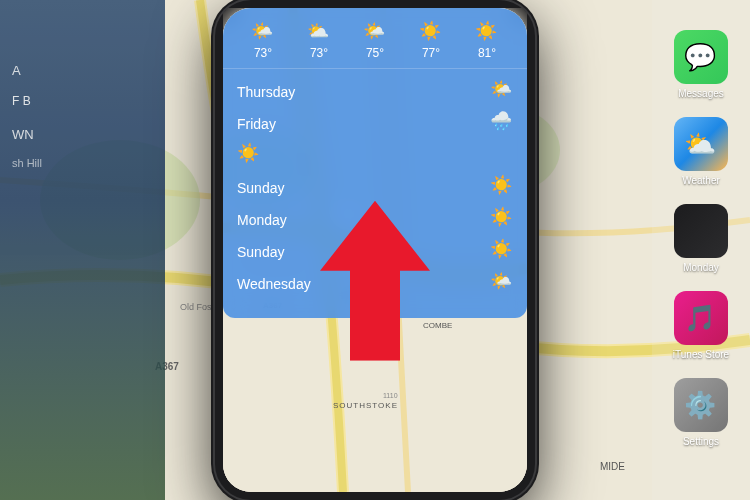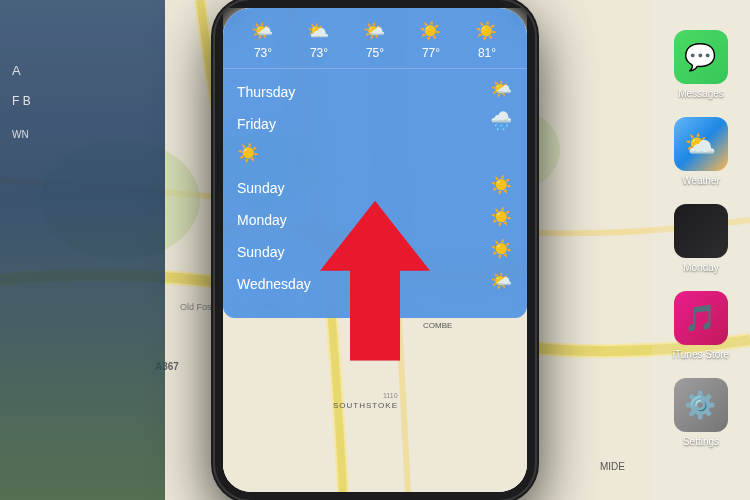--- a/index.html
+++ b/index.html
@@ -255,21 +255,22 @@
       <text x="600" y="470" font-size="10" fill="#555" font-family="Arial">MIDE</text>
       <text x="390" y="350" font-size="9" fill="#888" font-family="Arial">062</text>
       <text x="370" y="430" font-size="9" fill="#888" font-family="Arial">1110</text>
     </svg>
   </div>
 
   <div class="left-panel">
     <div class="left-panel-content">
       <div class="left-panel-text" style="font-size:13px; color:rgba(255,255,255,0.8); margin-bottom:8px;">A</div>
       <div class="left-panel-text" style="font-size:12px; color:rgba(255,255,255,0.85); margin-bottom:12px;">F B</div>
-      <div class="left-panel-text" style="font-size:10px; color:rgba(255,255,255,0.8); margin-bottom:6px;">WN</div>
+      <div class="left-panel-text" style="font-size:13px; color:rgba(255,255,255,0.8); margin-bottom:6px;">WN</div>
+      <div class="left-panel-text" style="margin-bottom:20px;">sh Hill</div>
     </div>
   </div>
 
   <div class="iphone-frame">
     <div class="iphone-screen">
 
       <div class="phone-map">
         <svg class="phone-map-svg" viewBox="0 0 304 484" xmlns="http://www.w3.org/2000/svg">
           <rect width="304" height="484" fill="#ede8d8"></rect>
           <path d="M0,220 Q80,210 160,250 Q220,280 304,260" stroke="#f5e6a0" stroke-width="14" fill="none"></path>

